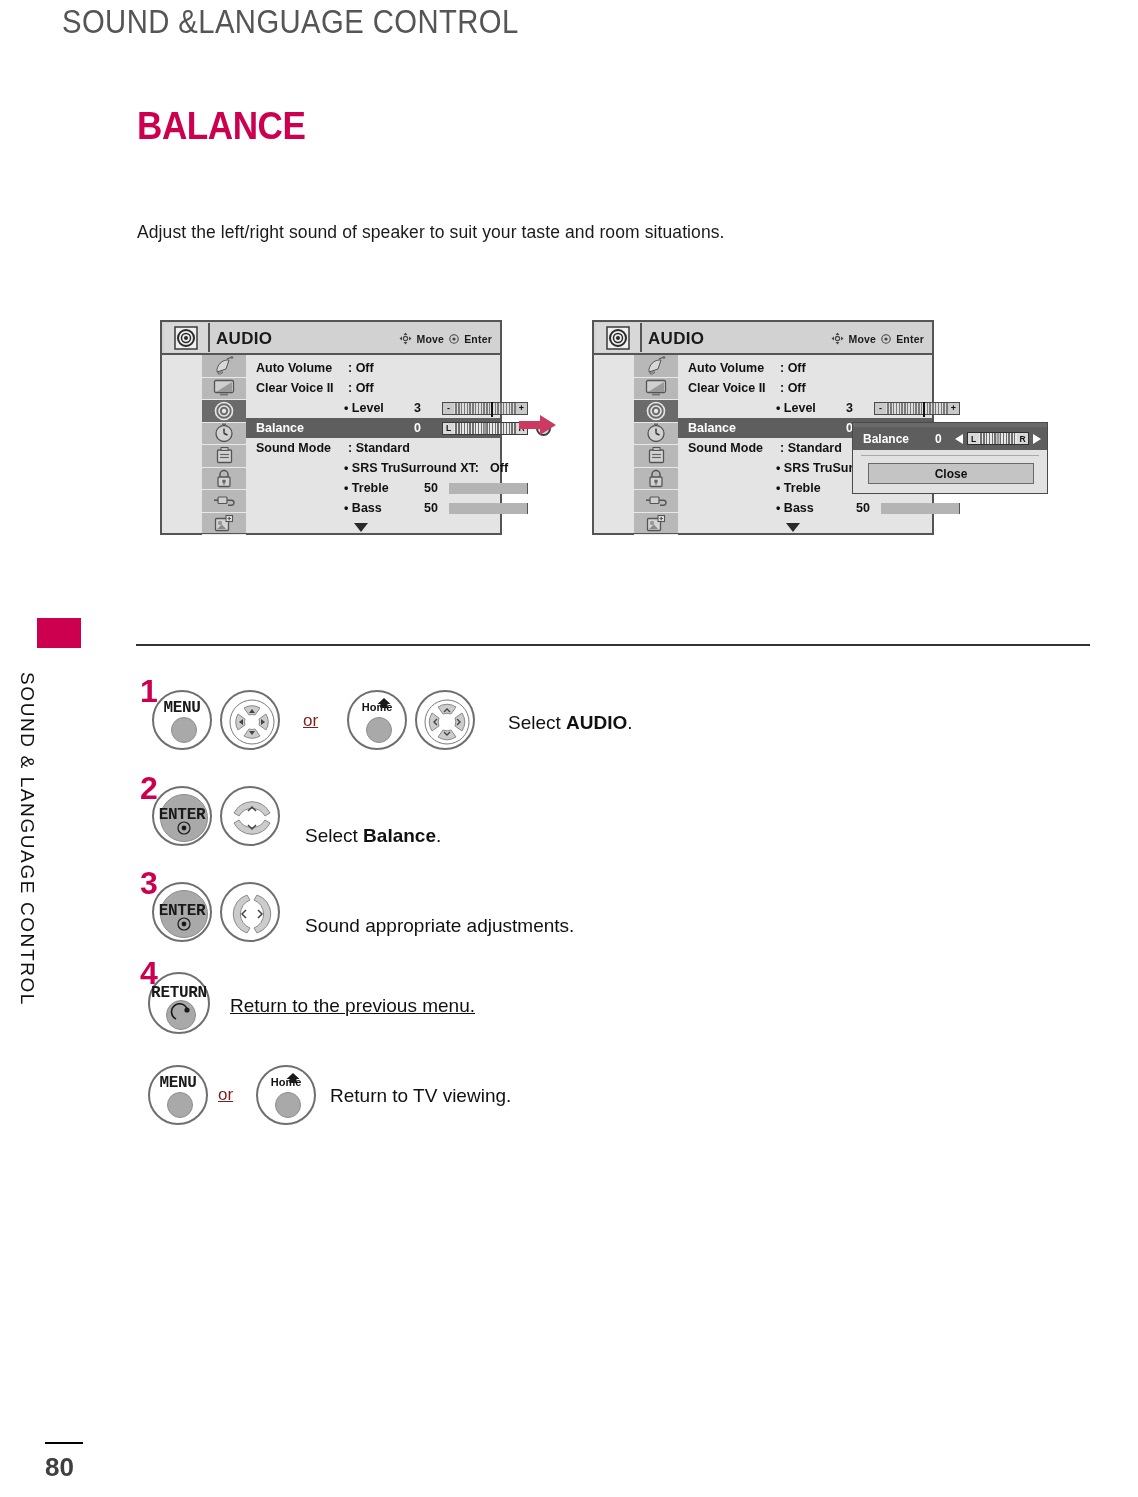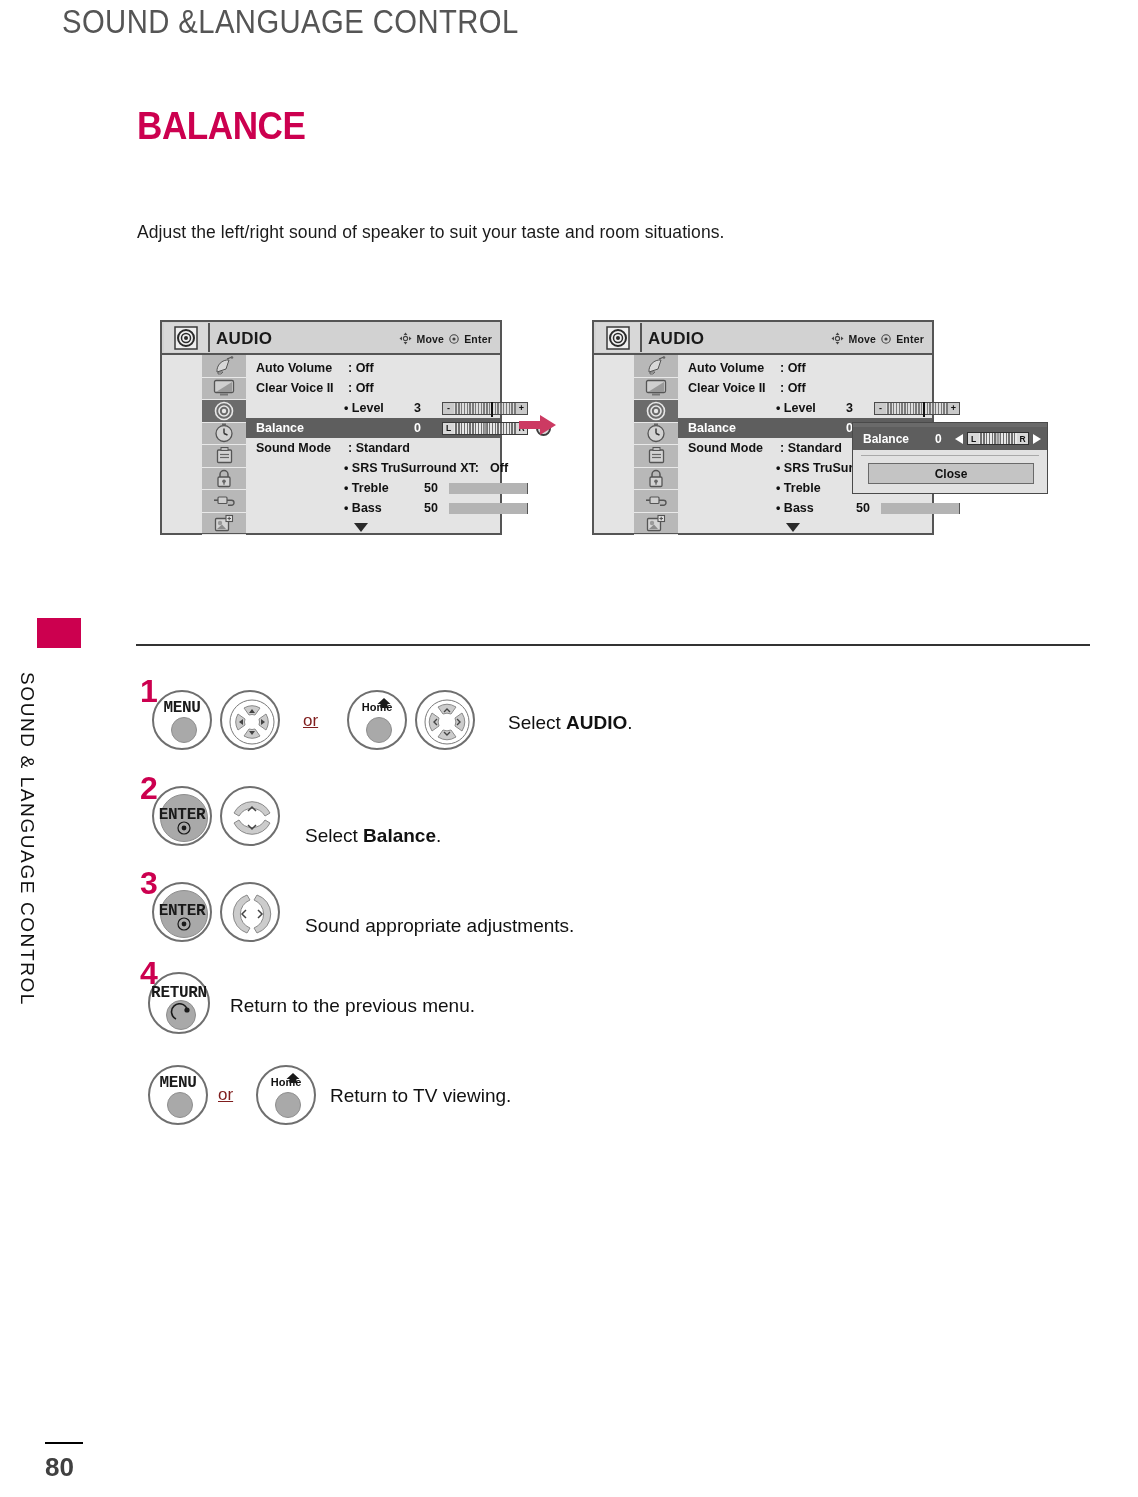--- a/index.html
+++ b/index.html
@@ -873,21 +873,21 @@
 
 <div class="step-num" style="left:140px; top:955px;">4</div>
 <div class="btn-circle" style="left:148px; top:972px; width:62px; height:62px;">
   <div class="btn-label" style="top:10px;">RETURN</div>
   <div class="btn-dot" style="left:16px; top:26px; width:30px; height:30px;"></div>
   <svg style="position:absolute;left:19px;top:29px;" width="24" height="24" viewBox="0 0 24 24">
     <path d="M18 6 A8 8 0 1 0 7 16" fill="none" stroke="#1a1a1a" stroke-width="1.6"></path>
     <circle cx="18" cy="7" r="2.6" fill="#1a1a1a"></circle>
   </svg>
 </div>
-<div class="step-text" style="left:230px; top:995px;">
+<div class="step-text" style="left:230px; top:995px;text-decoration:underline;">
   <span>Return to the previous menu.</span>
 </div>
 
 <div class="btn-circle" style="left:148px; top:1065px; width:60px; height:60px;">
   <div class="btn-label" style="top:7px;">MENU</div>
   <div class="btn-dot" style="left:17px; top:25px; width:26px; height:26px;"></div>
 </div>
 <div class="or-text" style="left:218px; top:1085px;">or</div>
 <div class="btn-circle" style="left:256px; top:1065px; width:60px; height:60px;">
   <div class="home-label" style="top:9px;">Home</div>

